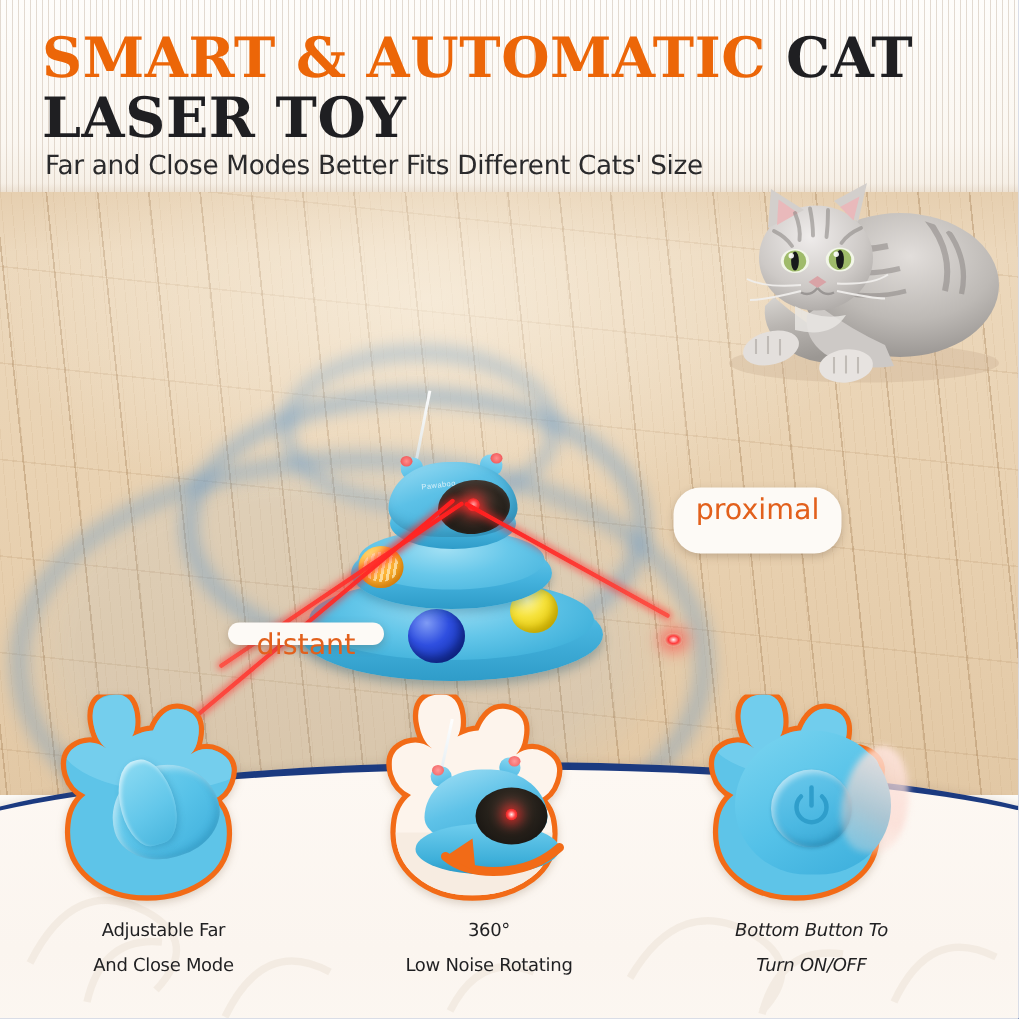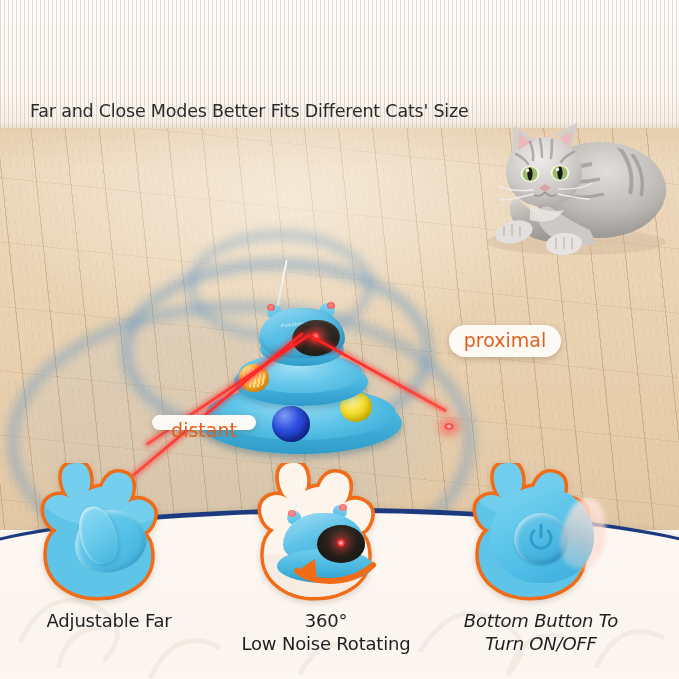--- a/index.html
+++ b/index.html
@@ -272,21 +272,21 @@
     border-radius: 18px;
     box-shadow: 0 2px 6px rgba(90,70,50,.28);
     color: #E2601C;
     font-family: "DejaVu Sans", sans-serif;
     font-size: 19px;
     line-height: 30px;
     text-align: center;
     white-space: nowrap;
     z-index: 7;
   }
-  .pill-proximal { left: 449px; top: 325px; width: 112px; height: 32px; }
+  .pill-proximal { left: 449px; top: 325px; width: 112px; height: 44px; }
   .pill-distant  { left: 152px; top: 415px; width: 104px; height: 15px; }
 
   
   .bed-area {
     position:absolute; left:0; top: 492px; width: 679px; height: 187px;
     overflow: hidden;
   }
   .bed-fill {
     position:absolute; left: -70px; top: 16px; width: 820px; height: 300px;
     background: linear-gradient(180deg,#fdf8f3 0%, #fbf5ef 40%, #fdfaf6 100%);
@@ -318,21 +318,21 @@
     overflow:hidden;
   }
 
   .feature-caption {
     position:absolute;
     left: -28px;
     top: 146px;
     width: 206px;
     text-align: center;
     font-family: "DejaVu Sans", sans-serif;
-    font-size: 18px;
+    font-size: 12px;
     line-height: 23px;
     color: #1f1f21;
     letter-spacing: -0.2px;
   }
 
   
   .slider-pad{
     position:absolute; left:40px; top:47px; width:72px; height:62px;
     border-radius: 50% 50% 48% 48% / 56% 56% 44% 44%;
     background: linear-gradient(150deg,#79d4f0 0%,#57c2e8 55%,#3eaedb 100%);
@@ -409,20 +409,24 @@
   .cat { position:absolute; left: 468px; top: 120px; width: 212px; height: 138px; }
   .cat svg { display:block; }
 </style>
 </head>
 <body>
 
 <div id="stage">
 
   <div class="header-band"></div>
 
+  <div class="title-wrap">
+    <div class="title-line"><span class="t-orange">SMART &amp; AUTOMATIC</span> <span class="t-dark">CAT</span></div>
+    <div class="title-line t-dark">LASER TOY</div>
+  </div>
   <div class="subtitle">Far and Close Modes Better Fits Different Cats' Size</div>
 
   <div class="floor">
     <div class="planks"></div>
     <div class="plank-rows"></div>
     <div class="grain"></div>
     <div class="floor-light"></div>
 
     <div class="ring-sheen"></div>
     <div class="ring r-outer"></div>
@@ -581,20 +585,21 @@
           <ellipse cx="75" cy="30" rx="70" ry="34" fill="#7ed3f0" opacity=".7"></ellipse>
         </g>
       </svg>
     </div>
     <div class="paw-content">
       <div class="slider-pad"></div>
       <div class="slider-thumb"></div>
     </div>
     <div class="feature-caption">
       <div>Adjustable Far</div>
+      <div>And Close Mode</div>
     </div>
   </div>
 
   <div class="feature f2">
     <div class="paw">
       <svg width="150" height="142" viewBox="0 0 150 142">
         <defs>
           <clipPath id="pawclip2">
             <path d="M28 18 q-2 -16 12 -18 q14 -2 16 14 q1 9 -2 14 q8 -4 14 -4 q7 -17 20 -14 q13 3 10 19 q-1 7 -5 11 q9 -6 18 -2 q13 6 8 20 q-3 9 -11 12 q8 6 9 18 q2 22 -14 34 q-16 12 -39 12 q-23 0 -38 -13 q-15 -13 -13 -34 q1 -13 10 -20 q-9 -4 -12 -14 q-4 -15 9 -20 q9 -3 17 3 q-7 -5 -9 -18 z"></path>
           </clipPath>

